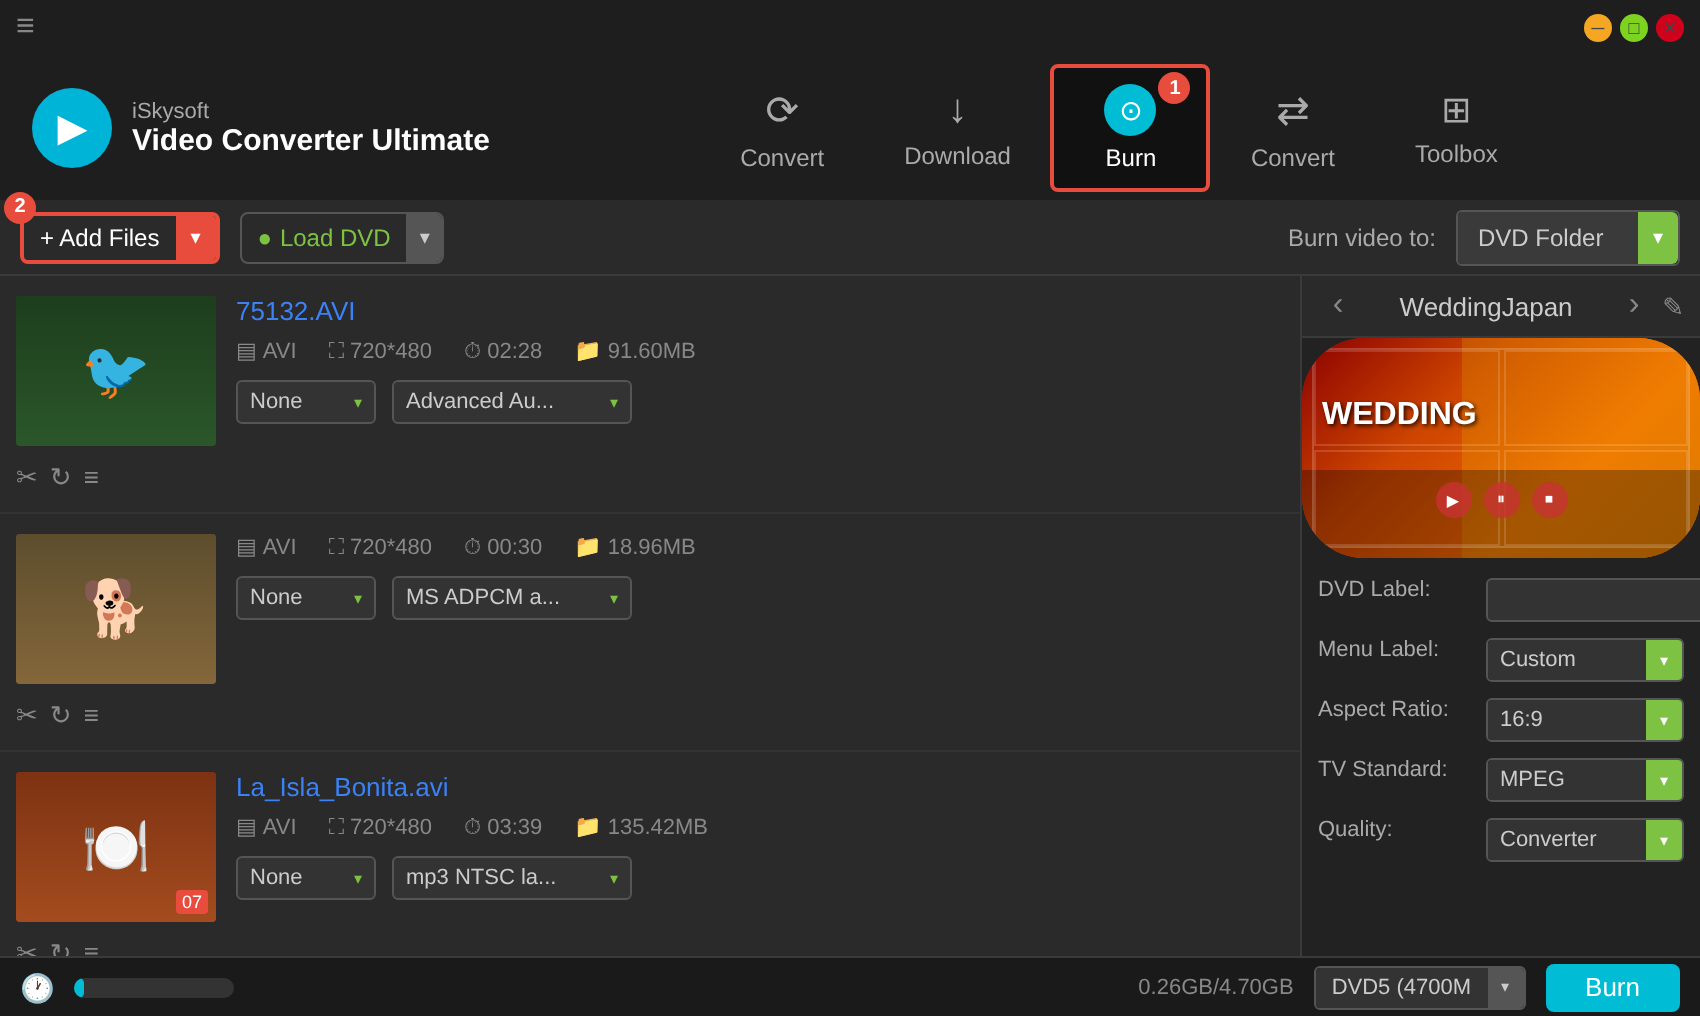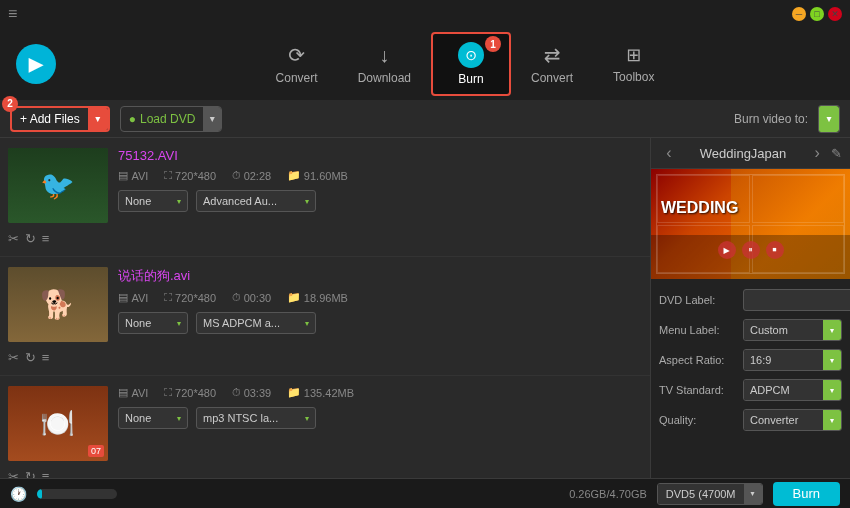--- a/index.html
+++ b/index.html
@@ -238,21 +238,21 @@
       font-size: 24px;
     }
     .file-icons {
       display: flex;
       gap: 6px;
       margin-top: 4px;
       color: #888;
       font-size: 13px;
     }
     .file-info { flex: 1; }
-    .file-name { color: #d946ef; font-size: 13px; margin-bottom: 6px; }
+    .file-name { color: #3b82f6; font-size: 13px; margin-bottom: 6px; }
     .file-meta {
       display: flex; gap: 16px; align-items: center;
       color: #888; font-size: 11px; margin-bottom: 8px;
     }
     .meta-item { display: flex; align-items: center; gap: 3px; }
     .file-controls {
       display: flex; gap: 8px; align-items: center;
     }
     .ctrl-select {
       background: #333;
@@ -295,20 +295,21 @@
     }
     .panel-edit-btn {
       color: #888; font-size: 13px; cursor: pointer;
     }
     .panel-preview {
       width: 100%;
       height: 110px;
       background: linear-gradient(135deg, #8a1a0a, #c04010, #e06020);
       position: relative;
       overflow: hidden;
+      border-radius: 31px;
     }
     .preview-wedding {
       position: absolute;
       top: 30px; left: 10px;
       font-size: 16px; font-weight: bold;
       color: white;
       text-shadow: 1px 1px 2px rgba(0,0,0,0.8);
     }
     .preview-buttons {
       position: absolute;
@@ -321,21 +322,20 @@
       border-radius: 50%;
       display: flex; align-items: center; justify-content: center;
       color: white; font-size: 8px;
     }
     .panel-form {
       padding: 10px 8px;
       flex: 1;
     }
     .form-row {
       display: flex;
-      align-items: center;
       margin-bottom: 8px;
       gap: 4px;
     }
     .form-label {
       color: #aaa;
       font-size: 11px;
       width: 80px;
       flex-shrink: 0;
     }
     .form-input {
@@ -445,20 +445,24 @@
   <div class="title-bar-controls">
     <div class="tb-btn tb-min">─</div>
     <div class="tb-btn tb-max">□</div>
     <div class="tb-btn tb-close">✕</div>
   </div>
 </div>
 
 <div class="header">
   <div class="logo-area">
     <div class="logo-icon">▶</div>
+    <div class="logo-text">
+      <span class="logo-top">iSkysoft</span>
+      <span class="logo-bottom">Video Converter Ultimate</span>
+    </div>
   </div>
   <div class="nav-tabs">
 
     <div class="nav-tab">
       <div class="tab-icon" style="font-size:20px;">⟳</div>
       <span class="tab-label">Convert</span>
     </div>
 
     <div class="nav-tab">
       <div class="tab-icon" style="font-size:20px;">↓</div>
@@ -500,20 +504,21 @@
       <span style="color:#7dc242;">●</span>
       <span>Load DVD</span>
     </div>
     <div class="load-dvd-arrow">▾</div>
   </div>
 
   <div class="toolbar-spacer"></div>
 
   <span class="burn-to-label">Burn video to:</span>
   <div class="burn-to-wrapper">
+    <div class="burn-to-text">DVD Folder</div>
     <div class="burn-to-arrow">▾</div>
   </div>
 </div>
 
 <div class="main-content">
 
   <div class="file-list">
 
     <div class="file-item">
       <div style="display:flex;flex-direction:column;gap:4px;">
@@ -566,21 +571,20 @@
           <div style="position:absolute;inset:0;background:linear-gradient(180deg,#5a4a2a,#8a6a3a);opacity:0.8;"></div>
           <div style="position:relative;z-index:1;font-size:28px;">🐕</div>
         </div>
         <div class="file-icons">
           <span title="Cut">✂</span>
           <span title="Rotate">↻</span>
           <span title="Settings">≡</span>
         </div>
       </div>
       <div class="file-info">
-        <div class="file-name">说话的狗.avi</div>
         <div class="file-meta">
           <div class="meta-item">
               <span>▤</span>
               <span>AVI</span>
             </div>
           <div class="meta-item">
               <span>⛶</span>
               <span>720*480</span>
             </div>
           <div class="meta-item">
@@ -612,20 +616,21 @@
           <div style="position:relative;z-index:1;font-size:28px;">🍽️</div>
           <div style="position:absolute;bottom:4px;right:4px;background:#e74c3c;color:white;font-size:9px;padding:1px 3px;border-radius:2px;">07</div>
         </div>
         <div class="file-icons">
           <span title="Cut">✂</span>
           <span title="Rotate">↻</span>
           <span title="Settings">≡</span>
         </div>
       </div>
       <div class="file-info">
+        <div class="file-name">La_Isla_Bonita.avi</div>
         <div class="file-meta">
           <div class="meta-item">
               <span>▤</span>
               <span>AVI</span>
             </div>
           <div class="meta-item">
               <span>⛶</span>
               <span>720*480</span>
             </div>
           <div class="meta-item">
@@ -700,21 +705,21 @@
         <span class="form-label">Aspect Ratio:</span>
         <div class="form-select-wrapper">
           <div class="form-select-text">16:9</div>
           <div class="form-select-arrow">▾</div>
         </div>
       </div>
 
       <div class="form-row">
         <span class="form-label">TV Standard:</span>
         <div class="form-select-wrapper">
-          <div class="form-select-text">ADPCM</div>
+          <div class="form-select-text">MPEG</div>
           <div class="form-select-arrow">▾</div>
         </div>
       </div>
 
       <div class="form-row">
         <span class="form-label">Quality:</span>
         <div class="form-select-wrapper">
           <div class="form-select-text">Converter</div>
           <div class="form-select-arrow">▾</div>
         </div>

